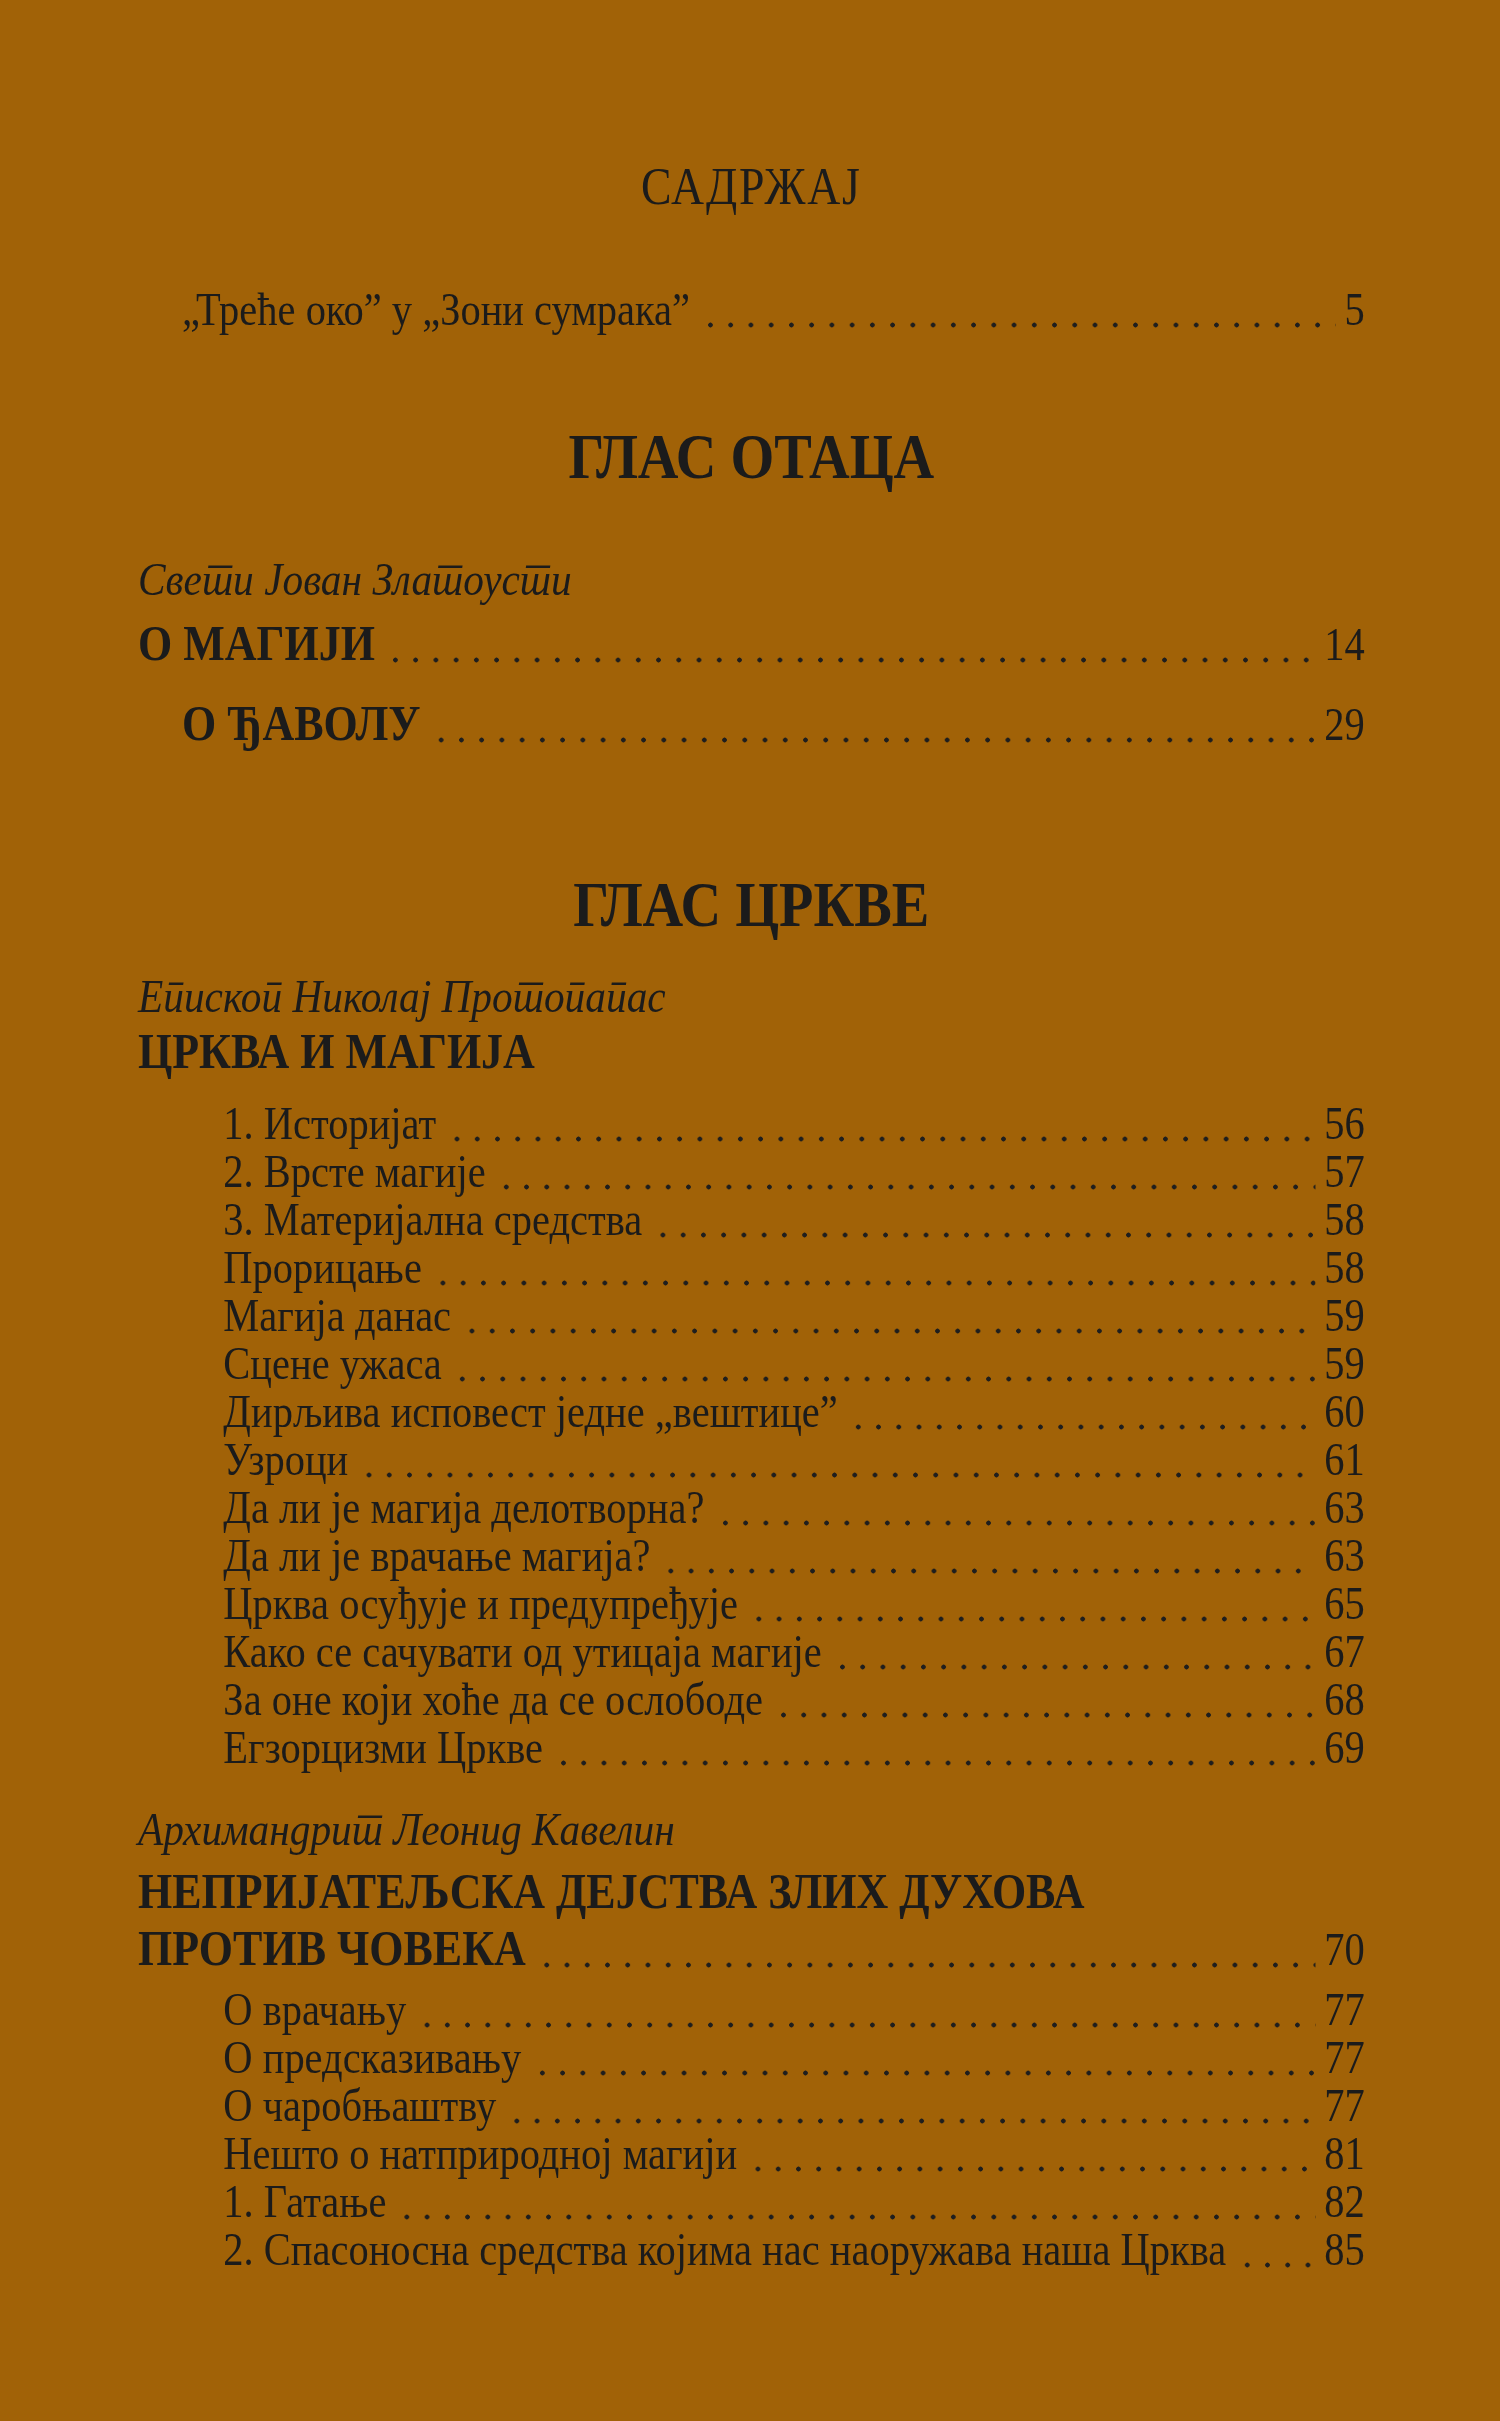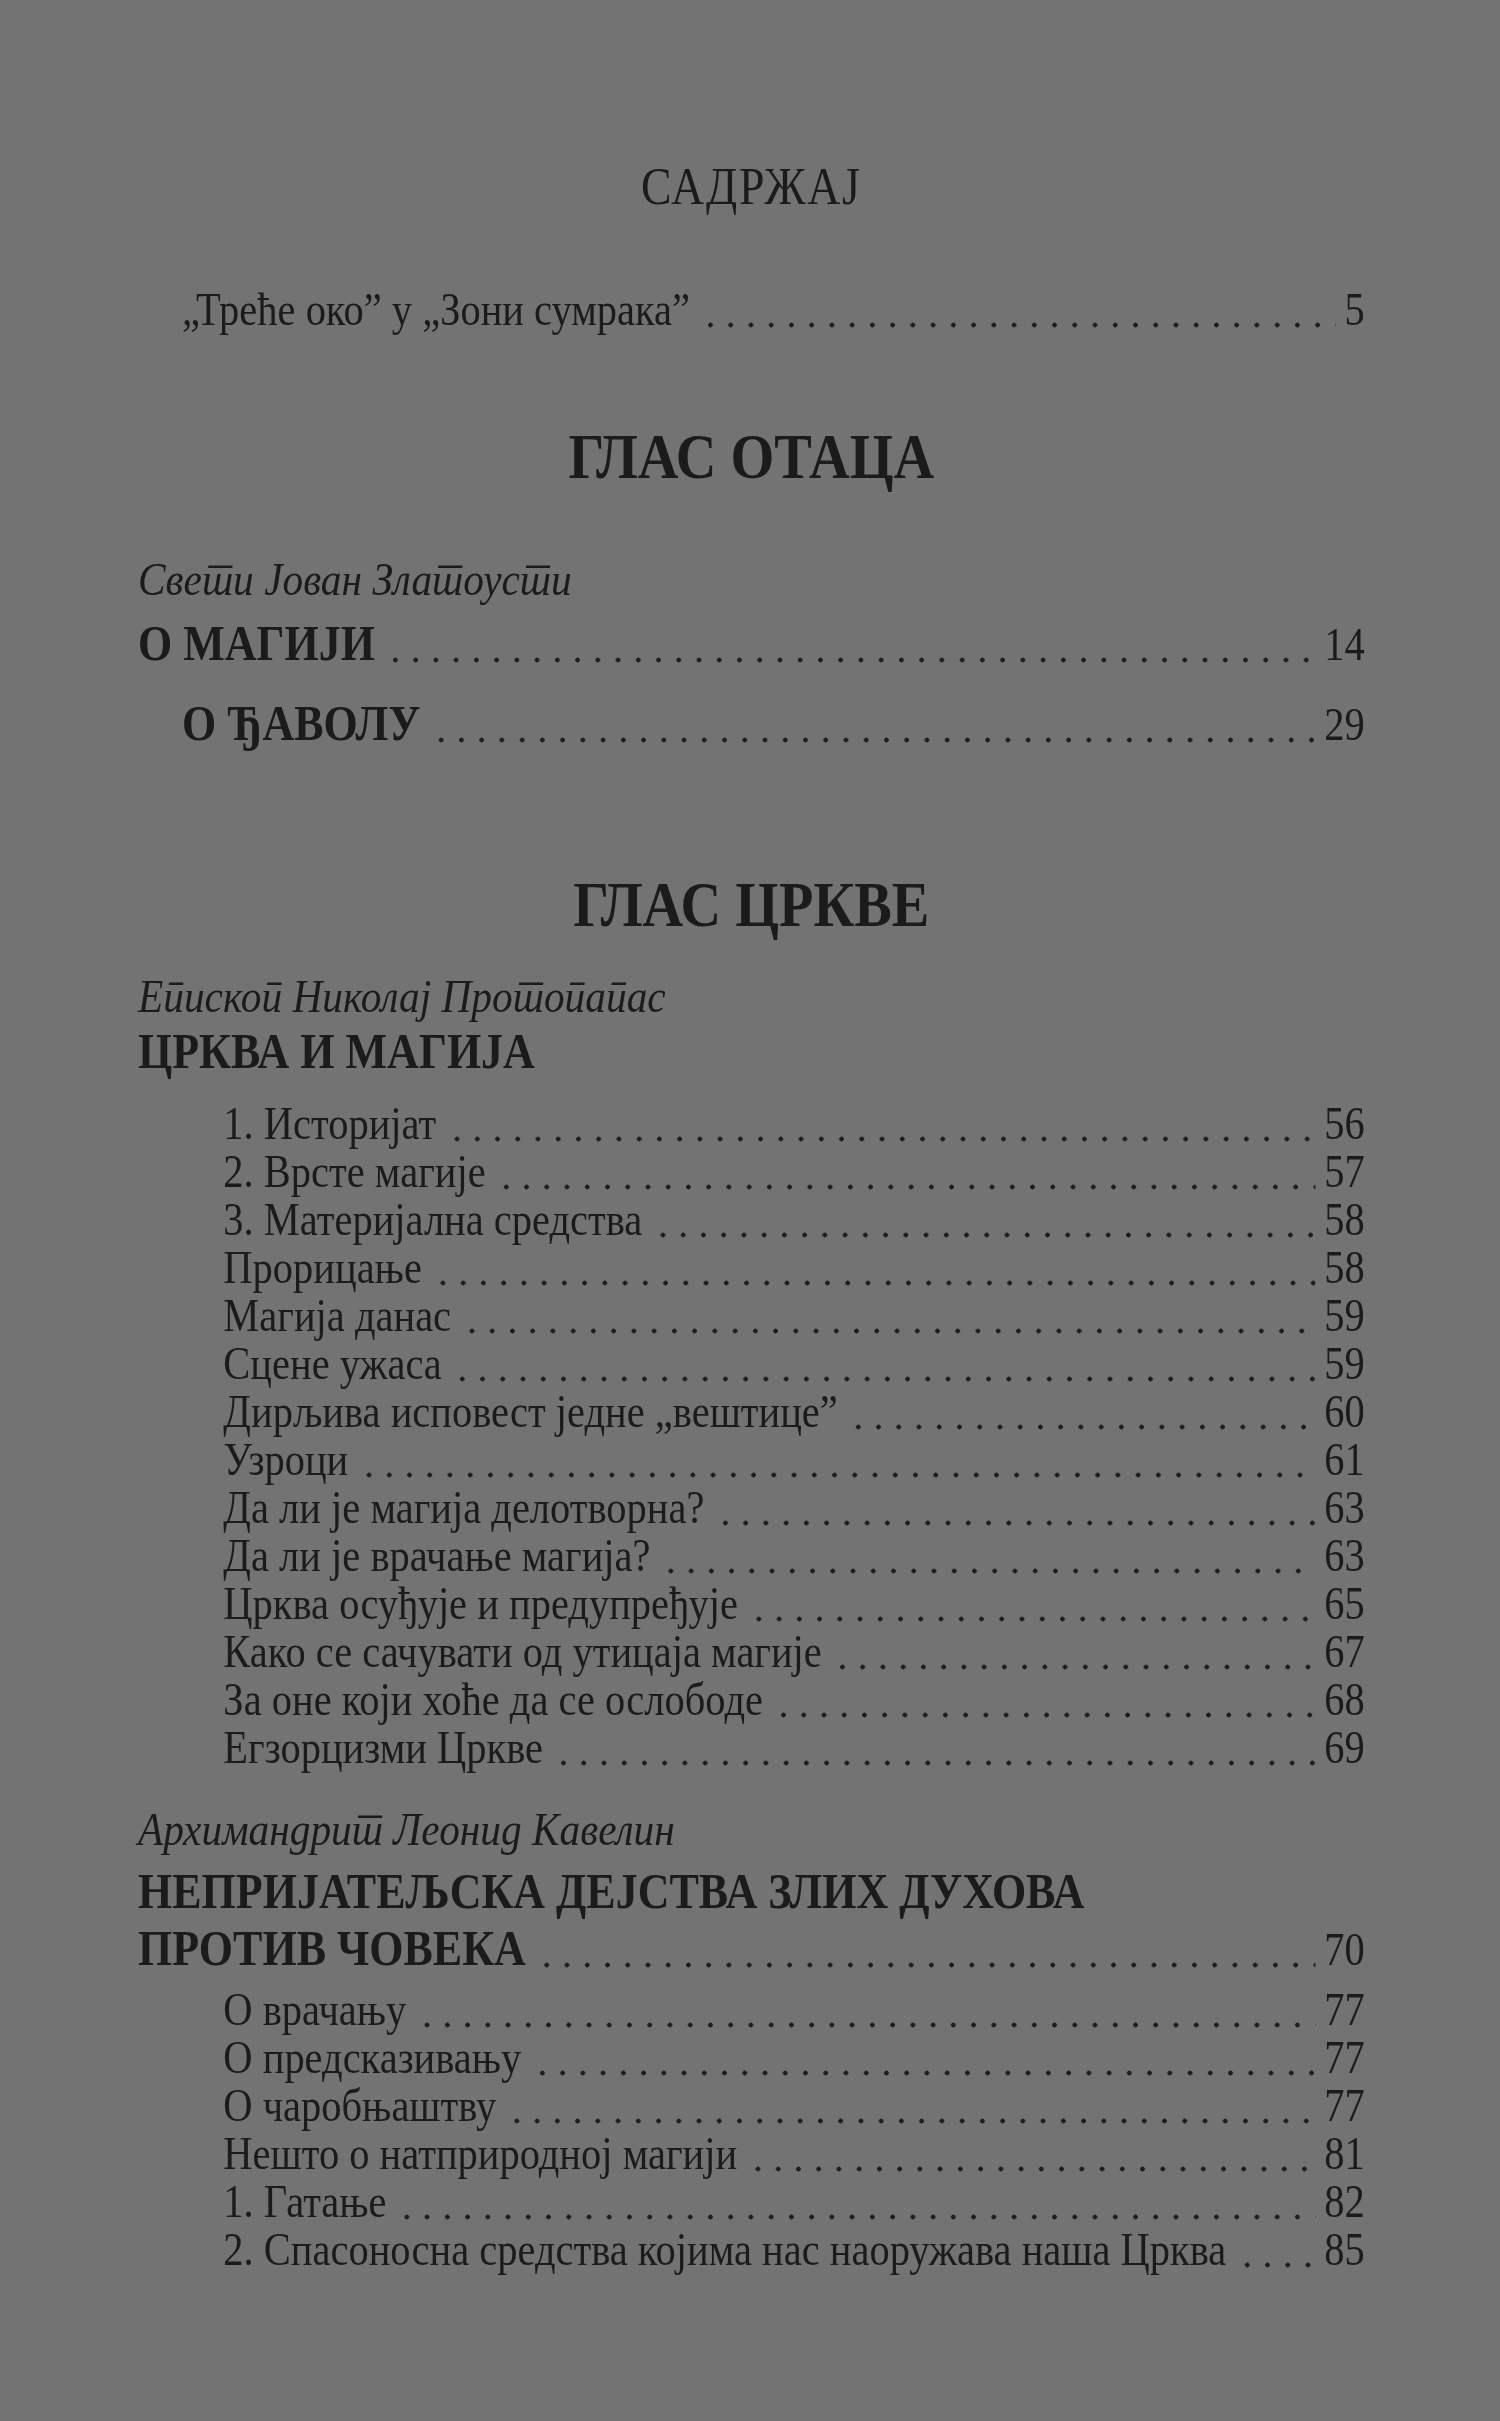--- a/index.html
+++ b/index.html
@@ -3,21 +3,21 @@
 <meta charset="utf-8">
 <style>
   * { margin:0; padding:0; box-sizing:border-box; }
   html,body { width:1500px; }
   body {
     font-family:"Liberation Serif","DejaVu Serif",serif;
     background:#e9e9e9;
   }
   .sheet {
     width:1500px; height:2421px;
-    background:#737373;
+    background:#a16207;
     color:#1b1b1b;
     overflow:hidden;
   }
   
   .inner {
     margin-left:138px;
     width:1394px;
     transform:scaleX(0.88);
     transform-origin:0 0;
   }

